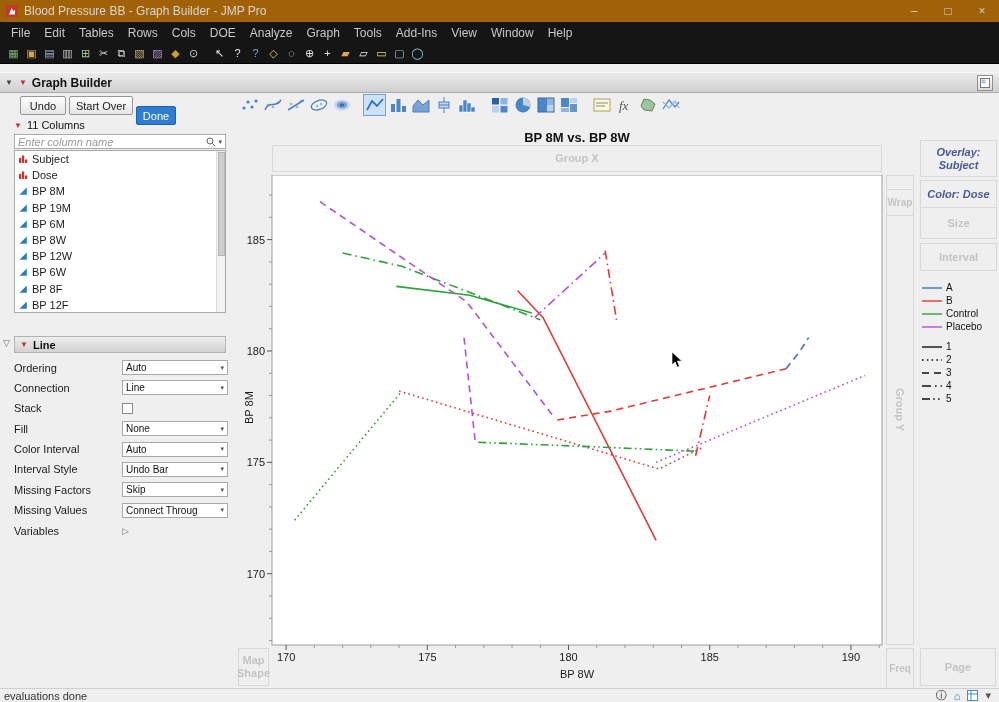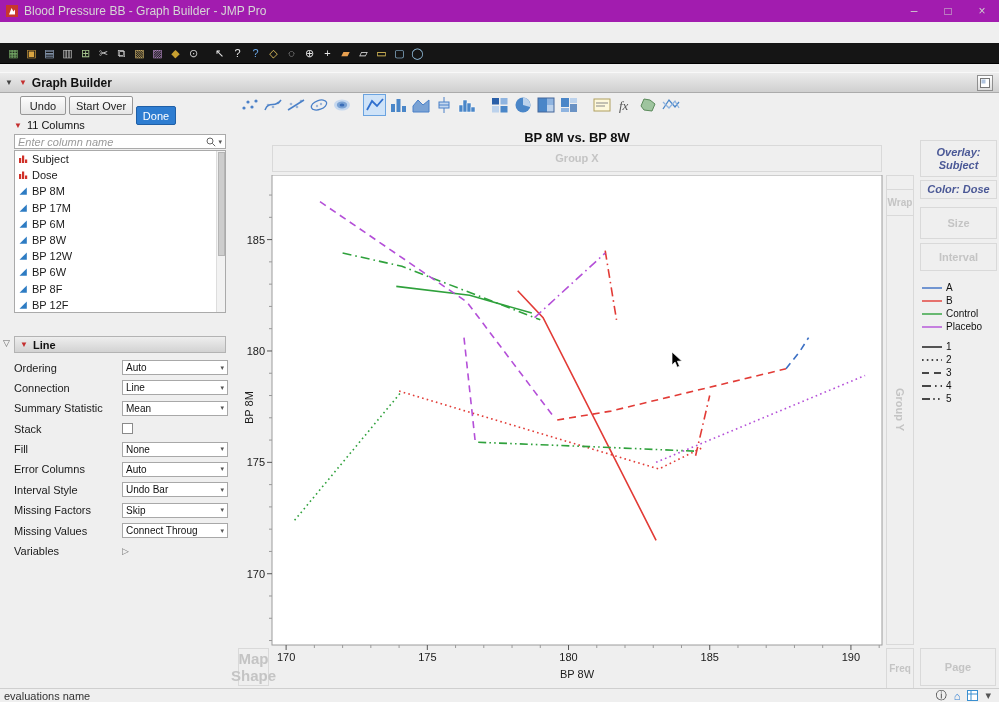--- a/index.html
+++ b/index.html
@@ -1,21 +1,21 @@
 <!DOCTYPE html>
 <html><head>
 <meta charset="utf-8">
 <style>
   * { box-sizing: border-box; margin: 0; padding: 0; }
   html,body { width:999px; height:702px; }
   body { font-family:"Liberation Sans", sans-serif; background:#efefef; overflow:hidden; }
   #app { position:relative; width:999px; height:702px; background:#efefef; }
 
   
-  .titlebar { position:absolute; left:0; top:0; width:999px; height:22px; background:#a21caf; display:flex; align-items:center; color:#d6d6d6; font-size:12px; }
+  .titlebar { position:absolute; left:0; top:0; width:999px; height:22px; background:#a16207; display:flex; align-items:center; color:#d6d6d6; font-size:12px; }
   .app-icon { margin:0 6px 0 6px; display:flex; }
   .win-btns { margin-left:auto; display:flex; height:22px; }
   .win-btn { width:34px; height:22px; display:flex; align-items:center; justify-content:center; color:#cfcfcf; font-size:12px; cursor:default; }
   .menubar { position:absolute; left:0; top:22px; width:999px; height:21px; background:#151515; display:flex; align-items:center; color:#c9c9c9; font-size:12px; padding:0 4px; }
   .menu-item { padding:1px 7px; cursor:default; }
   .toolbar { position:absolute; left:0; top:43px; width:999px; height:21px; background:#151515; display:flex; align-items:center; padding:0 5px; gap:1px; border-bottom:1px solid #000; }
   .tbi { width:17px; height:17px; display:flex; align-items:center; justify-content:center; font-size:11px; line-height:1; }
   .tb-sep { width:7px; height:17px; }
 
   
@@ -84,20 +84,35 @@
         </svg>
       </span>
     <span>Blood Pressure BB - Graph Builder - JMP Pro</span>
     <div class="win-btns">
       <span class="win-btn">–</span>
       <span class="win-btn">□</span>
       <span class="win-btn">×</span>
     </div>
   </div>
 
+  <div class="menubar">
+      <span class="menu-item">File</span>
+      <span class="menu-item">Edit</span>
+      <span class="menu-item">Tables</span>
+      <span class="menu-item">Rows</span>
+      <span class="menu-item">Cols</span>
+      <span class="menu-item">DOE</span>
+      <span class="menu-item">Analyze</span>
+      <span class="menu-item">Graph</span>
+      <span class="menu-item">Tools</span>
+      <span class="menu-item">Add-Ins</span>
+      <span class="menu-item">View</span>
+      <span class="menu-item">Window</span>
+      <span class="menu-item">Help</span>
+    </div>
 
   <div class="toolbar">
       <span class="tbi" style="color: rgb(121, 176, 106);">▦</span>
       <span class="tbi" style="color: rgb(217, 164, 65);">▣</span>
       <span class="tbi" style="color: rgb(157, 179, 208);">▤</span>
       <span class="tbi" style="color: rgb(196, 196, 196);">▥</span>
       <span class="tbi" style="color: rgb(168, 200, 144);">⊞</span>
       <span class="tbi" style="color: rgb(207, 207, 207);">✂</span>
       <span class="tbi" style="color: rgb(207, 207, 207);">⧉</span>
       <span class="tbi" style="color: rgb(208, 179, 106);">▧</span>
@@ -321,21 +336,21 @@
           </svg>
         </span>
         <span>BP 8M</span>
       </div>
       <div class="col-item">
         <span style="display: flex;">
           <svg width="10" height="10">
             <polygon points="1.5,8.8 8.8,1.5 8.8,8.8" fill="#2e7cc3"></polygon>
           </svg>
         </span>
-        <span>BP 17M</span>
+        <span>BP 19M</span>
       </div>
       <div class="col-item">
         <span style="display: flex;">
           <svg width="10" height="10">
             <polygon points="1.5,8.8 8.8,1.5 8.8,8.8" fill="#2e7cc3"></polygon>
           </svg>
         </span>
         <span>BP 6M</span>
       </div>
       <div class="col-item">
@@ -397,39 +412,32 @@
         </div>
       </div>
       <div class="prop-row">
         <span class="prop-label">Connection</span>
         <div class="dropdown">
           <span>Line</span>
           <span class="chev">▾</span>
         </div>
       </div>
       <div class="prop-row">
-        <span class="prop-label">Summary Statistic</span>
-        <div class="dropdown">
-          <span>Mean</span>
-          <span class="chev">▾</span>
-        </div>
-      </div>
-      <div class="prop-row">
         <span class="prop-label">Stack</span>
         <div class="cb"></div>
       </div>
       <div class="prop-row">
         <span class="prop-label">Fill</span>
         <div class="dropdown">
           <span>None</span>
           <span class="chev">▾</span>
         </div>
       </div>
       <div class="prop-row">
-        <span class="prop-label">Error Columns</span>
+        <span class="prop-label">Color Interval</span>
         <div class="dropdown">
           <span>Auto</span>
           <span class="chev">▾</span>
         </div>
       </div>
       <div class="prop-row">
         <span class="prop-label">Interval Style</span>
         <div class="dropdown">
           <span>Undo Bar</span>
           <span class="chev">▾</span>
@@ -459,35 +467,35 @@
 
   <div class="zone" style="left:272px; top:145px; width:610px; height:27px;">
       <span>Group X</span>
     </div>
   <div class="zone" style="left:886px; top:145px; width:28px; height:27px; font-size:10px;margin-top:44px;">
       <span>Wrap</span>
     </div>
   <div class="zone vert" style="left:886px; top:175px; width:28px; height:470px;">
       <span>Group Y</span>
     </div>
-  <div class="zone" style="left:238px; top:648px; width:31px; height:38px; font-size:15px;">
+  <div class="zone" style="left:238px; top:648px; width:31px; height:38px; font-size:11px;">
       <span>Map Shape</span>
     </div>
   <div class="zone" style="left:886px; top:648px; width:28px; height:41px; font-size:10px;">
       <span>Freq</span>
     </div>
   <div class="zone" style="left:920px; top:648px; width:76px; height:38px;">
       <span>Page</span>
     </div>
 
   <div class="zone drop-blue" style="left:920px; top:140px; width:77px; height:37px;">
     <span>Overlay:</span>
     <span>Subject</span>
   </div>
-  <div class="zone drop-blue" style="left:920px; top:180px; width:77px; height:19px; flex-direction:row; gap:3px;">
+  <div class="zone drop-blue" style="left:920px; top:180px; width:77px; height:28px; flex-direction:row; gap:3px;">
     <span>Color:</span>
     <span>Dose</span>
   </div>
   <div class="zone" style="left:920px; top:207px; width:77px; height:32px;">
       <span>Size</span>
     </div>
   <div class="zone" style="left:920px; top:243px; width:77px; height:28px;">
       <span>Interval</span>
     </div>
 
@@ -634,21 +642,21 @@
         <polyline points="74.0,26.7 220.9,127.0 308.4,242.8" fill="none" stroke="#b44fd8" stroke-width="1.6" stroke-dasharray="7,5"></polyline>
         <polyline points="218.0,162.6 229.3,267.3" fill="none" stroke="#b44fd8" stroke-width="1.6" stroke-dasharray="7,5"></polyline>
         <polyline points="288.6,142.6 359.2,78.0" fill="none" stroke="#b44fd8" stroke-width="1.6" stroke-dasharray="9,4,1.6,4"></polyline>
         <polyline points="410.1,287.3 619.1,200.5" fill="none" stroke="#b44fd8" stroke-width="1.6" stroke-dasharray="1.6,3.2"></polyline>
         <path d="M426,177 l0,13 l3.1,-2.9 l2.1,5.1 l2.3,-1 l-2.1,-5 l4.4,-0.1 Z" fill="#000" stroke="#fff" stroke-width="0.7"></path>
       </svg></div>
   <div class="ylabel">BP 8M</div>
   <div class="xlabel">BP 8W</div>
 
   <div class="statusbar">
-    <span>evaluations name</span>
+    <span>evaluations done</span>
     <div class="status-icons">
       <span class="st-ic">ⓘ</span>
       <span class="st-ic" style="color:#2e7dd1;">⌂</span>
       <span class="st-ic">
           <svg width="11" height="11">
             <rect x="0.5" y="0.5" width="10" height="10" fill="#fff" stroke="#3a8fd0"></rect>
             <line x1="0.5" y1="4" x2="10.5" y2="4" stroke="#3a8fd0"></line>
             <line x1="4" y1="0.5" x2="4" y2="10.5" stroke="#3a8fd0"></line>
           </svg>
         </span>

